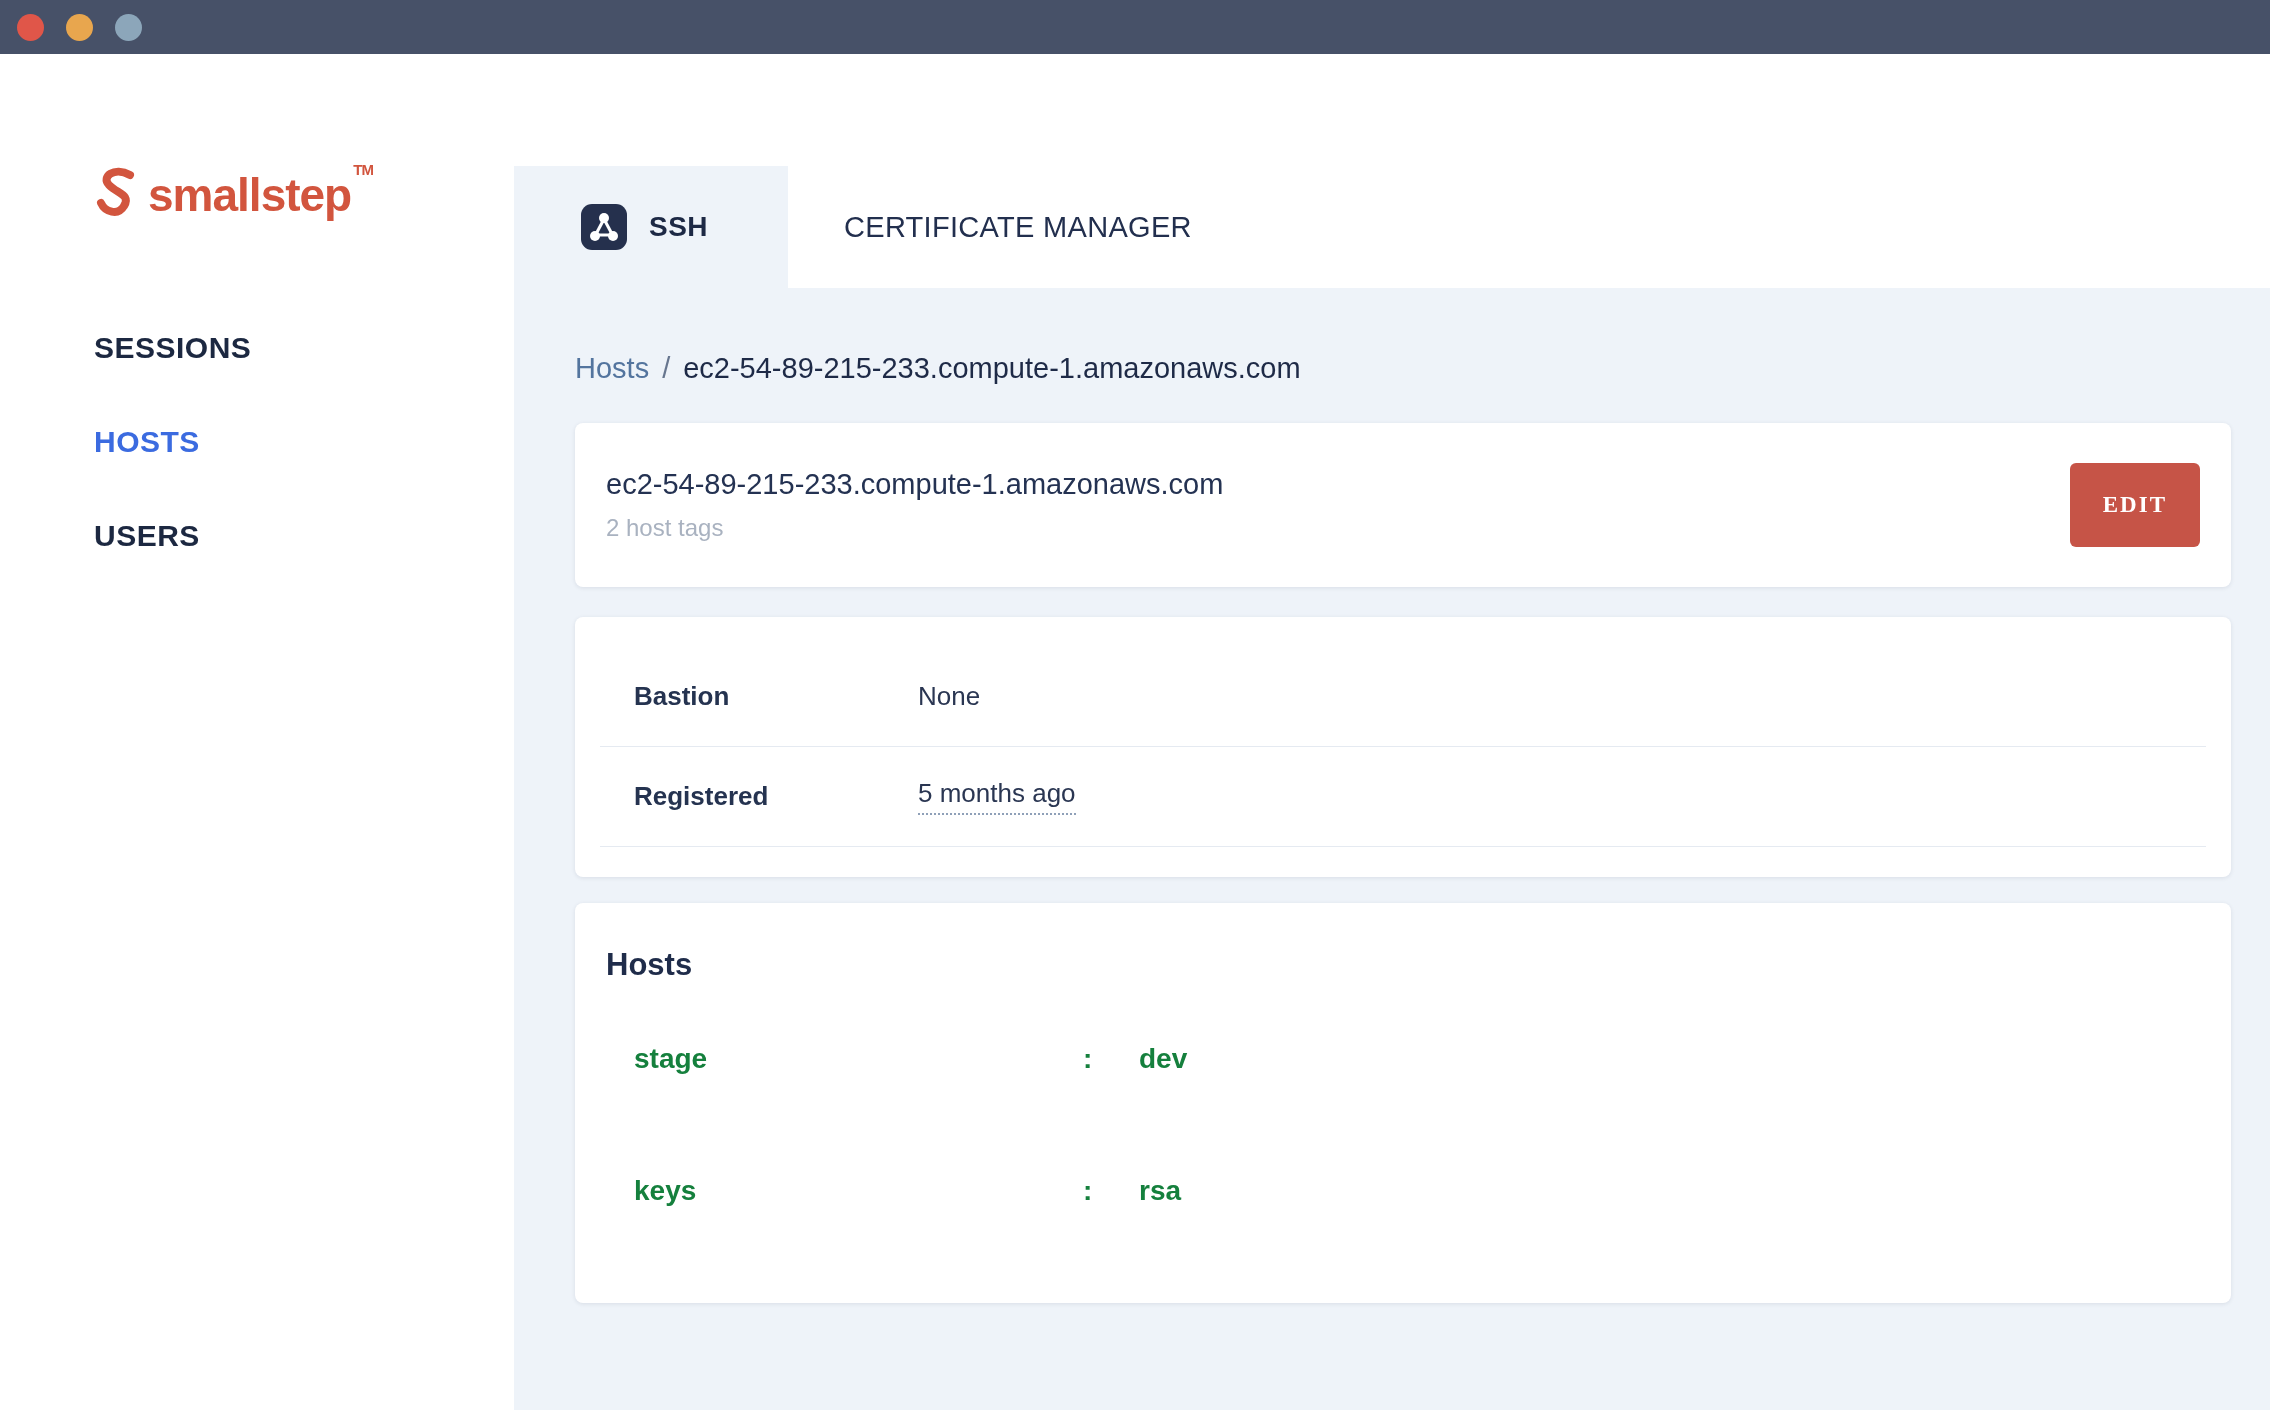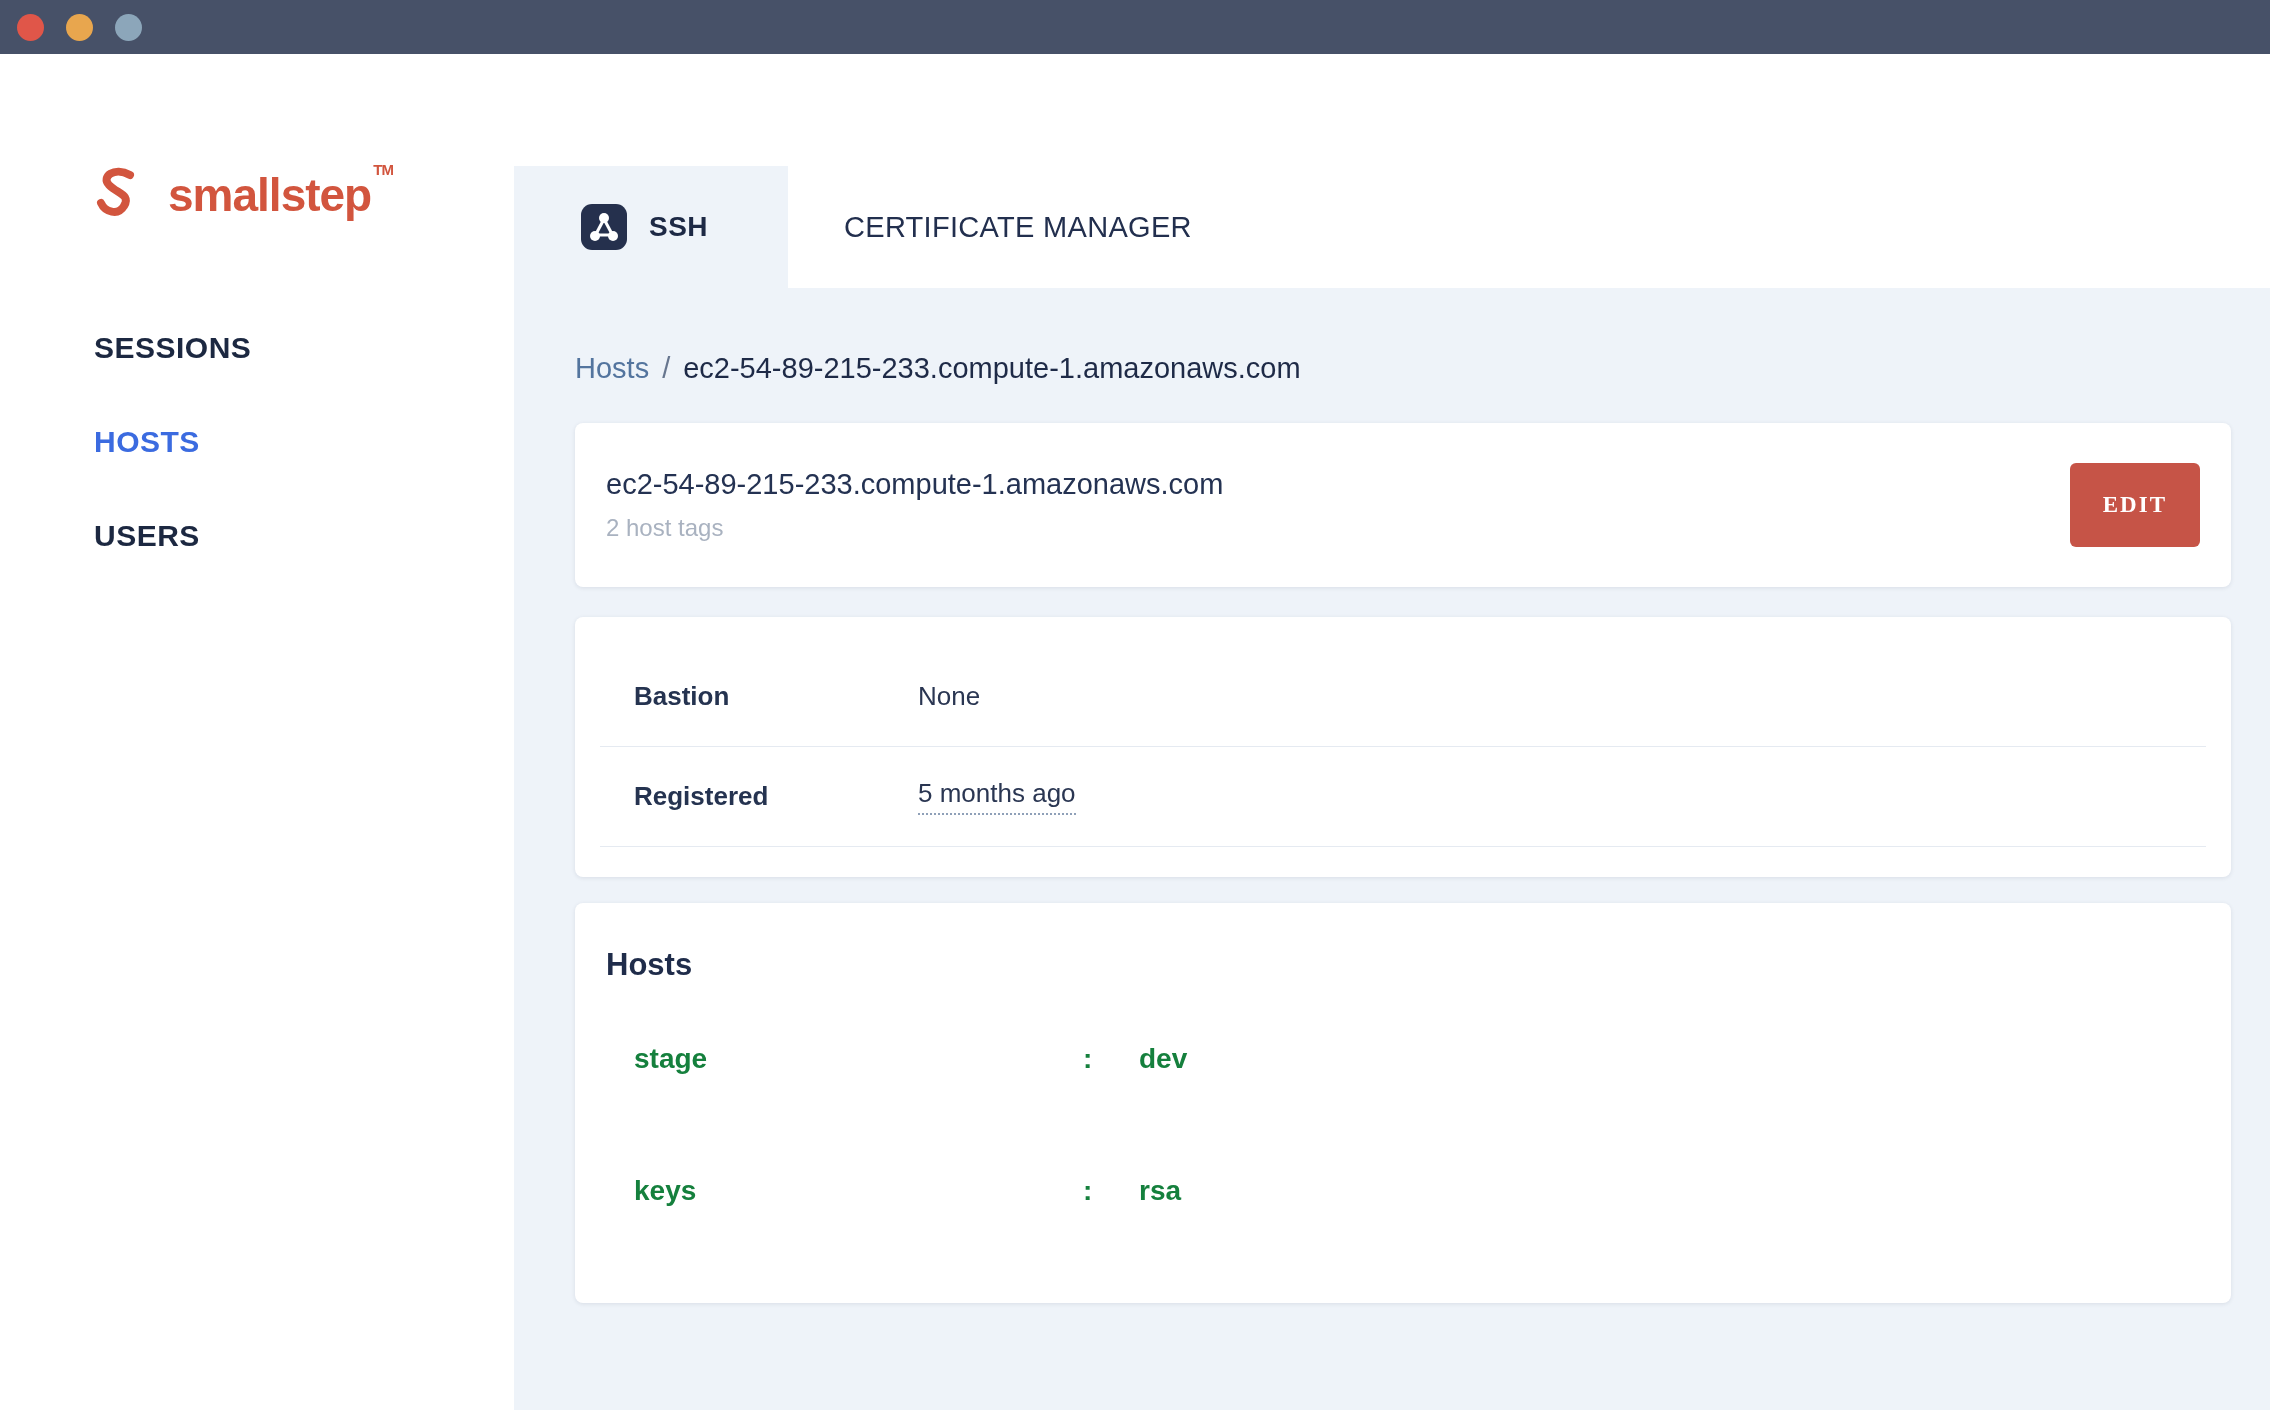--- a/index.html
+++ b/index.html
@@ -20,21 +20,21 @@
   .dot.min   { background:#e8a64e; }
   .dot.full  { background:#8ca6ba; }
 
   
   .app { display:flex; height:1356px; }
 
   
   .sidebar {
     width:502px; flex-shrink:0; background:#ffffff; padding-top:108px;
   }
-  .logo { padding-left:94px; display:flex; align-items:center; gap:28px; }
+  .logo { padding-left:94px; display:flex; align-items:center; gap:8px; }
   .logo-icon { width:46px; height:58px; flex-shrink:0; }
   .logo-text {
     font-size:46px; font-weight:bold; color:#d2553e;
     letter-spacing:-1px; line-height:56px; position:relative;
   }
   .logo-text sup { font-size:15px; font-weight:bold; position:relative; top:-20px; left:2px; }
 
   .nav { margin-top:78px; display:flex; flex-direction:column; }
   .nav-item {
     padding:30px 0 30px 94px; font-size:30px; font-weight:600;

